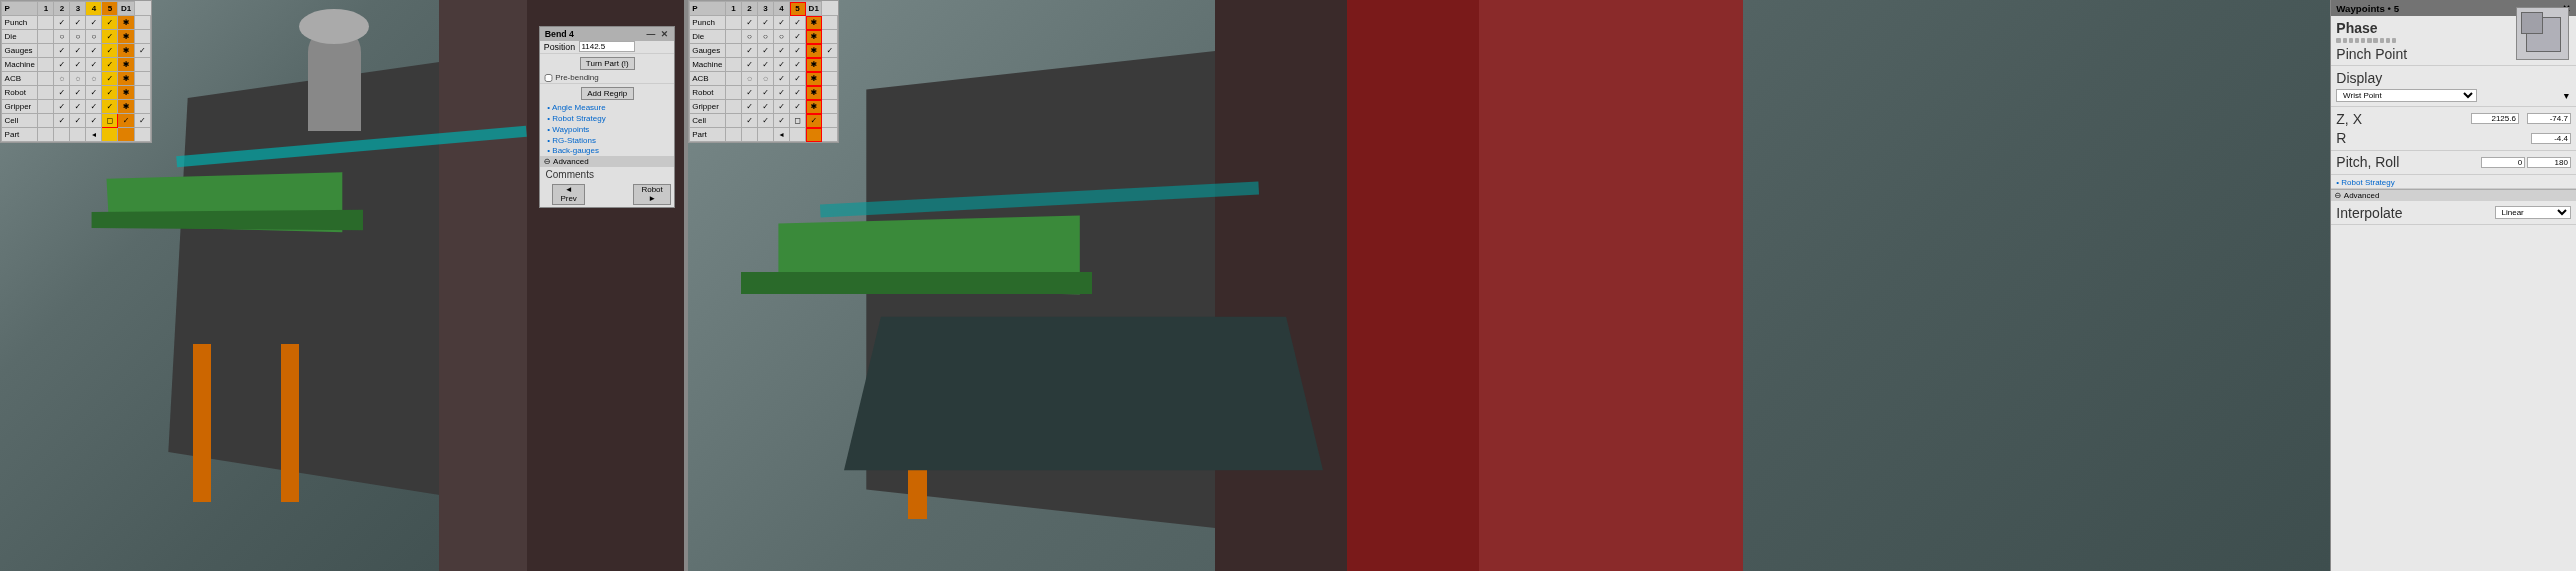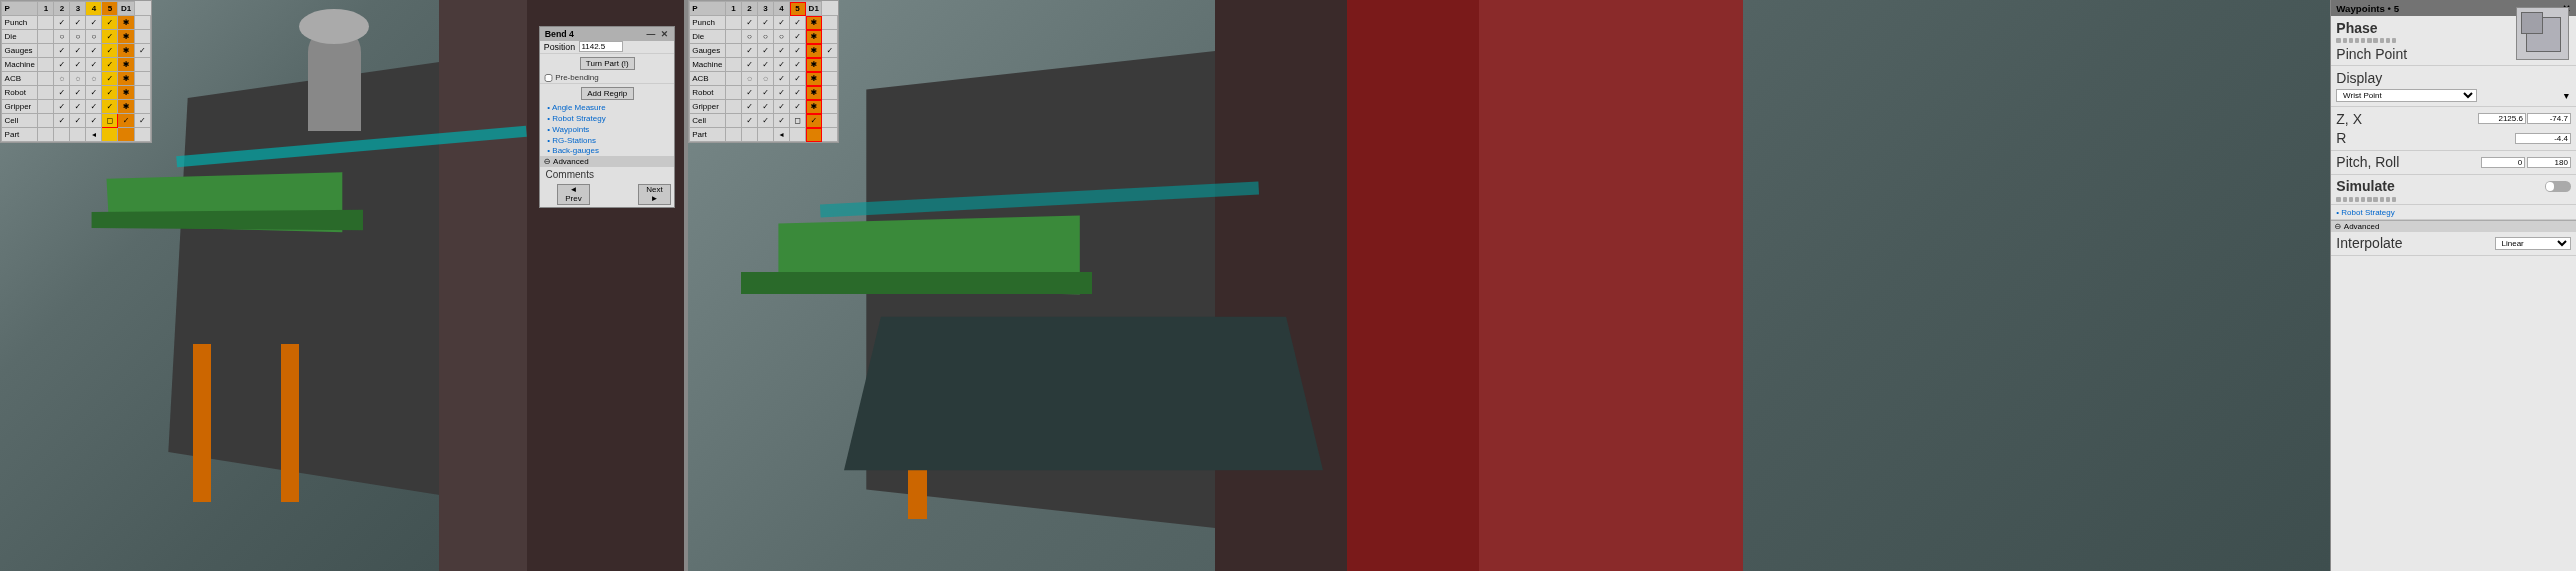--- a/index.html
+++ b/index.html
@@ -106,21 +106,21 @@
     .bend-panel-row input[type="checkbox"] {
       width: 8.8px; height: 8.8px;
       margin-right: 2.6px;
     }
 
     .bend-panel-value {
       font-size: 8px;
       border: 0.9px solid #aaa;
       background: white;
       padding: 0 1.8px;
-      width: 44px;
+      width: 56px;
     }
 
     .bend-panel-link {
       color: #0066cc;
       font-size: 8px;
       padding: 0.9px 7px;
       display: block;
       cursor: pointer;
     }
     .bend-panel-link::before {
@@ -471,21 +471,21 @@
       </div>
     <div class="section-header">
       <span>⊖</span>
       <span>Advanced</span>
     </div>
     <div class="comments-row">
       <span>Comments</span>
     </div>
     <div class="nav-row">
       <button class="nav-btn">◄ Prev</button>
-      <button class="nav-btn">Next ►</button>
+      <button class="nav-btn">Robot ►</button>
     </div>
   </div>
 </div>
 
 <div class="divider"></div>
 
 <div class="right-panel">
 
   <div class="right-viewport">
 
@@ -655,61 +655,41 @@
         <select class="wp-select" style="width:141px;">
           <option>Wrist Point</option>
         </select>
         <span>▼</span>
       </div>
     </div>
 
     <div class="wp-section">
       <div class="wp-row">
         <span class="wp-label">Z, X</span>
-        <div style="display:flex; gap:1px;">
+        <div style="display:flex; gap:8px;">
           <input class="wp-input" type="text" value="2125.6" style="width: 48px;">
           <input class="wp-input" type="text" value="-74.7" style="width: 44px;">
         </div>
       </div>
       <div class="wp-row">
         <span class="wp-label">R</span>
-        <input class="wp-input" type="text" value="-4.4" style="width: 56px;">
+        <input class="wp-input" type="text" value="-4.4" style="width: 40px;">
       </div>
     </div>
 
     <div class="wp-section">
       <div class="wp-row">
         <span class="wp-label">Pitch, Roll</span>
         <div style="display:flex; gap:1.8px;">
           <input class="wp-input" type="text" value="0" style="width: 44px;">
           <input class="wp-input" type="text" value="180" style="width: 44px;">
         </div>
       </div>
     </div>
 
-    <div class="wp-section">
-      <div class="wp-row">
-        <span class="wp-label" style="font-weight:bold;">Simulate</span>
-        <div class="toggle-switch">
-          <div class="toggle-knob"></div>
-        </div>
-      </div>
-      <div class="dots-row">
-        <div class="dot"></div>
-        <div class="dot"></div>
-        <div class="dot"></div>
-        <div class="dot"></div>
-        <div class="dot"></div>
-        <div class="dot"></div>
-        <div class="dot"></div>
-        <div class="dot"></div>
-        <div class="dot"></div>
-        <div class="dot"></div>
-      </div>
-    </div>
 
     <div class="wp-section">
       <span class="wp-link">Robot Strategy</span>
     </div>
 
     <div class="advanced-section">
       <span>⊖</span>
       <span>Advanced</span>
     </div>
 

